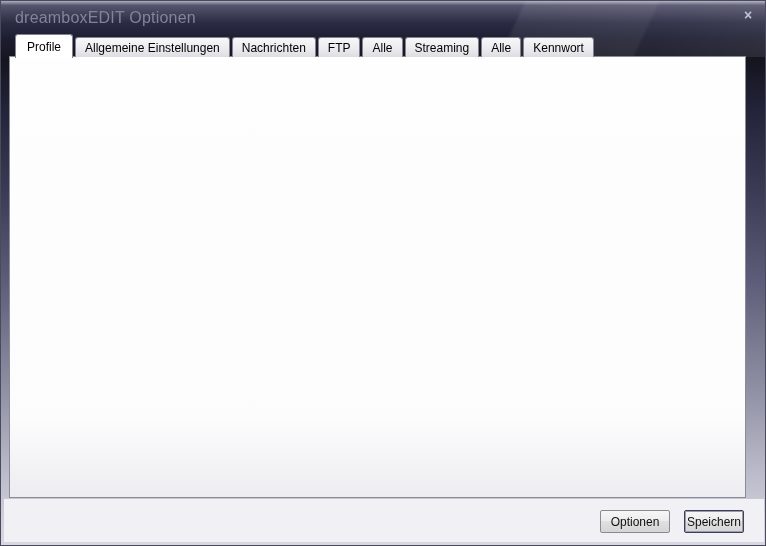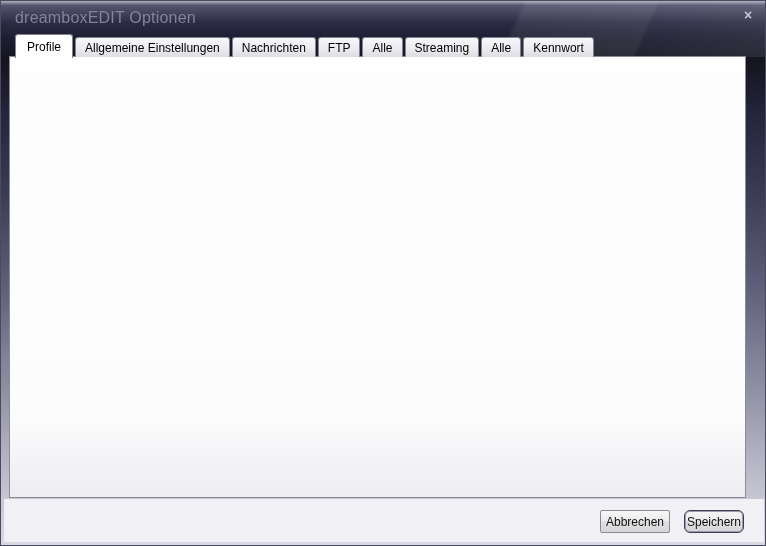--- a/index.html
+++ b/index.html
@@ -190,15 +190,15 @@
       <div>Dreambox Dateipfade</div>
       <div>zurücksetzen für:</div>
     </div>
     <button class="abs gbtn" style="left:393px; top:47px; width:131px; height:22px;">Enigma2 Settings</button>
     <button class="abs gbtn" style="left:393px; top:79px; width:131px; height:22px;">Satellitenreceiver</button>
     <button class="abs gbtn" style="left:393px; top:111px; width:131px; height:22px;">Kabelreceiver</button>
     <button class="abs gbtn" style="left:393px; top:143px; width:131px; height:22px;">Terrestrischer Receiver</button>
   </div>
 
   <div class="footer"></div>
-  <button class="abs sbtn" style="left:599px; top:509px; width:70px; height:23px;">Abbrechen</button>
-  <button class="abs sbtn default" style="left:683px; top:509px; width:60px; height:23px;border-radius:6px;">Speichern</button>
+  <button class="abs sbtn" style="left:599px; top:509px; width:70px; height:23px;">Optionen</button>
+  <button class="abs sbtn default" style="left:683px; top:509px; width:60px; height:23px;">Speichern</button>
 </div>
 
 </body></html>

